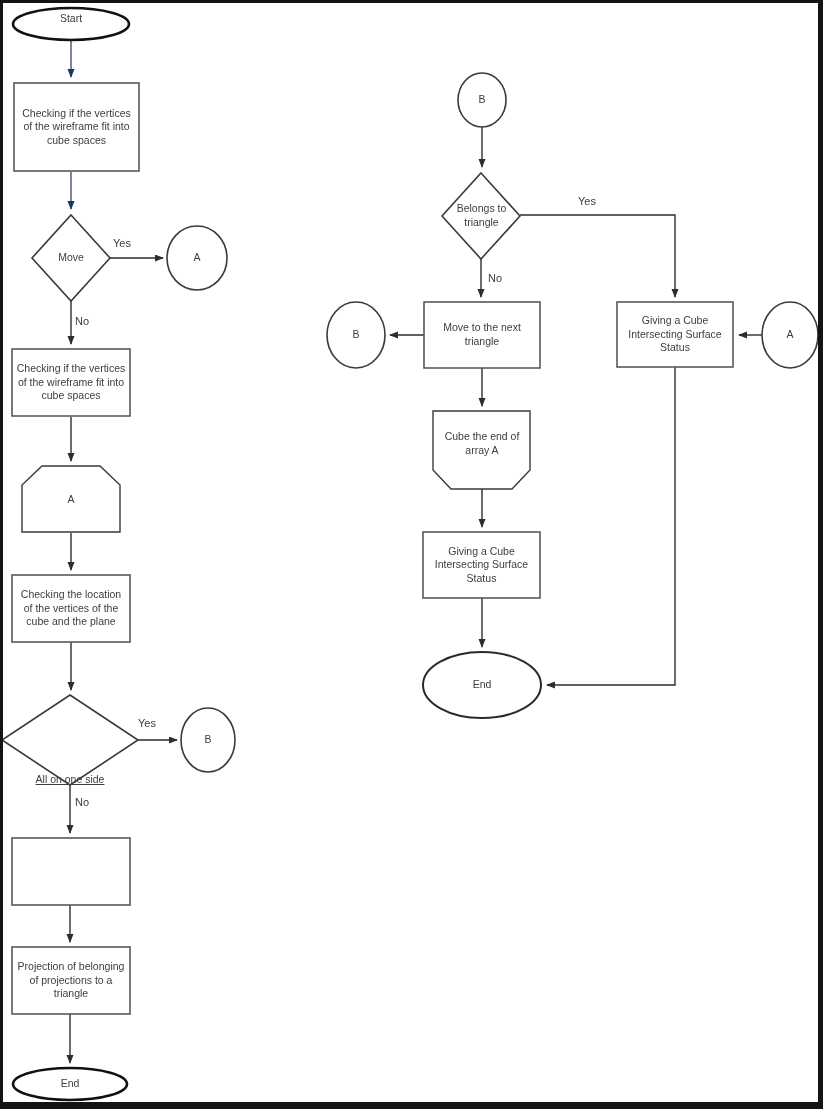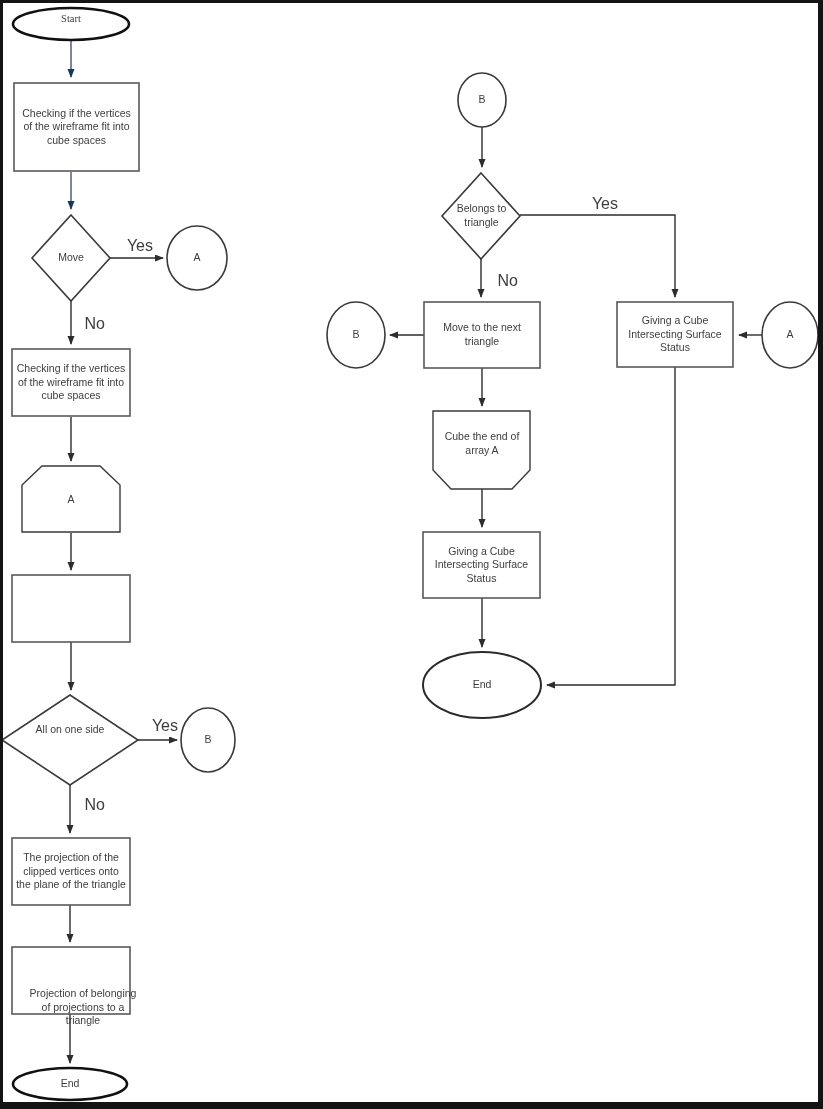--- a/index.html
+++ b/index.html
@@ -22,23 +22,23 @@
     align-items: center;
     justify-content: center;
     text-align: center;
     font-size: 10.5px;
     line-height: 1.3;
     color: #3d3d3d;
     pointer-events: none;
   }
   .edge-label {
     position: absolute;
-    font-size: 16px;
+    font-size: 11px;
     color: #3d3d3d;
-    text-align: right;
+    text-align: left;
     pointer-events: none;
   }
 </style>
 </head>
 <body>
 
 <div id="canvas">
 
   <svg id="shapes-svg" viewBox="0 0 823 1109" xmlns="http://www.w3.org/2000/svg">
     <defs>
@@ -120,30 +120,30 @@
     </g>
 
     <g fill="#141414">
       <rect x="0" y="0" width="823" height="3"></rect>
       <rect x="0" y="0" width="3" height="1109"></rect>
       <rect x="818" y="0" width="5" height="1109"></rect>
       <rect x="0" y="1102" width="823" height="7"></rect>
     </g>
   </svg>
 
-  <div class="node-label" style="left:16px; top:9px;  width:110px; height:20px;font-family:Liberation Serif, serif;">Start</div>
+  <div class="node-label" style="left:16px; top:9px;  width:110px; height:20px;">Start</div>
   <div class="node-label" style="left:17px; top:86px; width:119px; height:82px;">Checking if the vertices of the wireframe fit into cube spaces</div>
   <div class="node-label" style="left:36px; top:243px;width:70px;  height:30px;">Move</div>
   <div class="node-label" style="left:167px;top:243px;width:60px;  height:30px;">A</div>
   <div class="node-label" style="left:15px; top:351px;width:112px; height:63px;">Checking if the vertices of the wireframe fit into cube spaces</div>
   <div class="node-label" style="left:22px; top:484px;width:98px;  height:32px;">A</div>
-  <div class="node-label" style="left:12px; top:715px;width:116px; height:30px;">All on one side</div>
+  <div class="node-label" style="left:15px; top:577px;width:112px; height:63px;">Checking the location of the vertices of the cube and the plane</div>
+  <div class="node-label" style="left:12px; top:765px;width:116px; height:30px;text-decoration:underline;">All on one side</div>
   <div class="node-label" style="left:181px;top:725px;width:54px;  height:30px;">B</div>
-  <div class="node-label" style="left:15px; top:840px;width:112px; height:63px;">The projection of the clipped vertices onto the plane of the triangle</div>
-  <div class="node-label" style="left:15px; top:976px;width:112px; height:63px;margin-left:12px;">Projection of belonging of projections to a triangle</div>
+  <div class="node-label" style="left:15px; top:949px;width:112px; height:63px;">Projection of belonging of projections to a triangle</div>
   <div class="node-label" style="left:14px; top:1069px;width:112px;height:30px;">End</div>
 
   <div class="node-label" style="left:458px;top:85px; width:48px;  height:30px;">B</div>
   <div class="node-label" style="left:444px;top:188px;width:75px;  height:56px;">Belongs to triangle</div>
   <div class="node-label" style="left:427px;top:304px;width:110px; height:62px;text-align:center;">Move to the next triangle</div>
   <div class="node-label" style="left:329px;top:320px;width:54px;  height:30px;">B</div>
   <div class="node-label" style="left:436px;top:416px;width:92px;  height:55px;">Cube the end of array A</div>
   <div class="node-label" style="left:426px;top:534px;width:111px; height:62px;">Giving a Cube Intersecting Surface Status</div>
   <div class="node-label" style="left:425px;top:670px;width:114px; height:30px;">End</div>
   <div class="node-label" style="left:620px;top:304px;width:110px; height:61px;">Giving a Cube Intersecting Surface Status</div>

